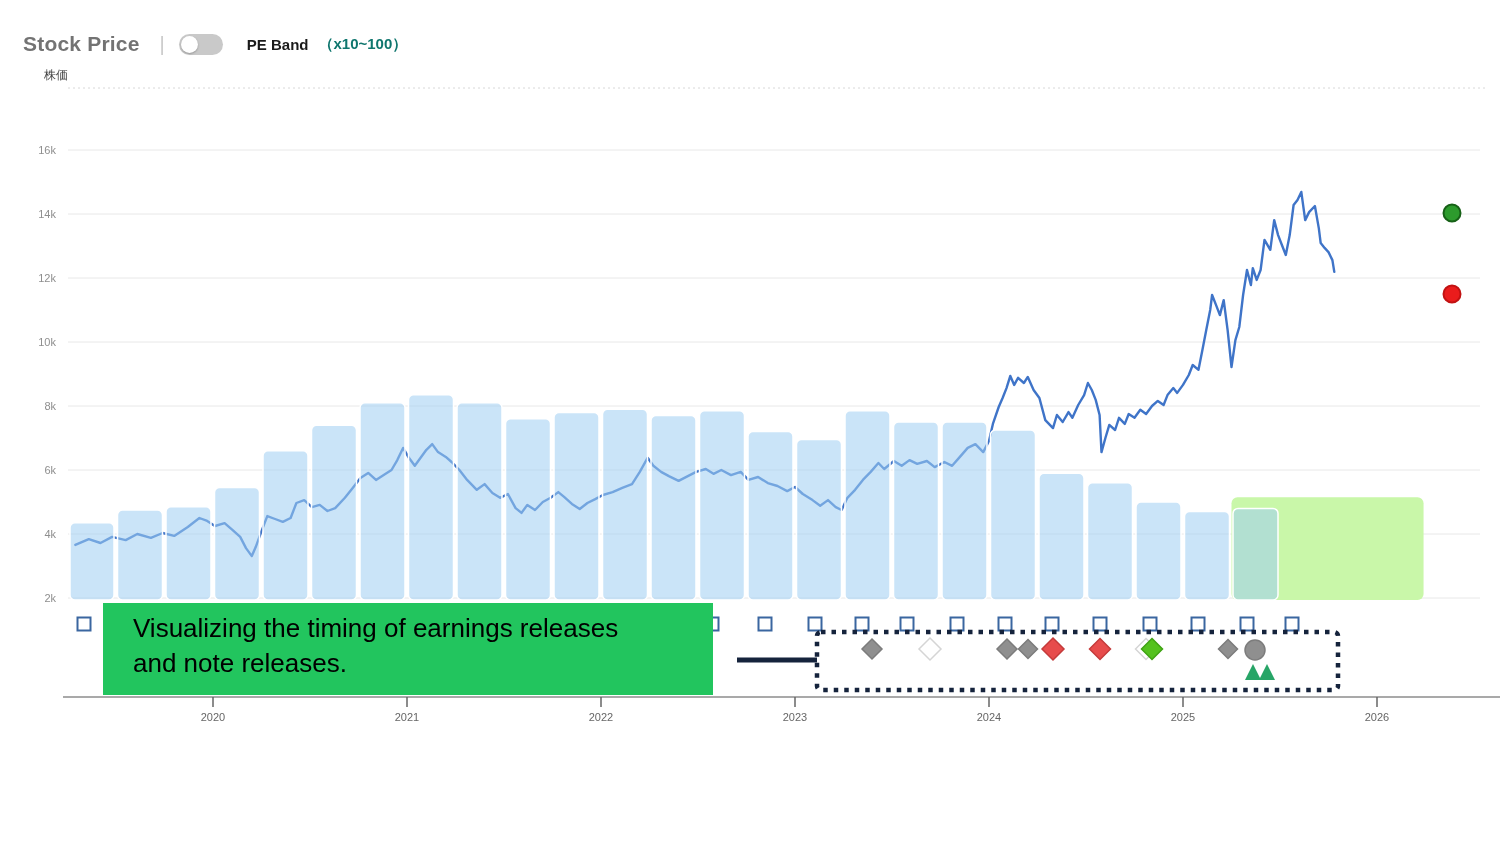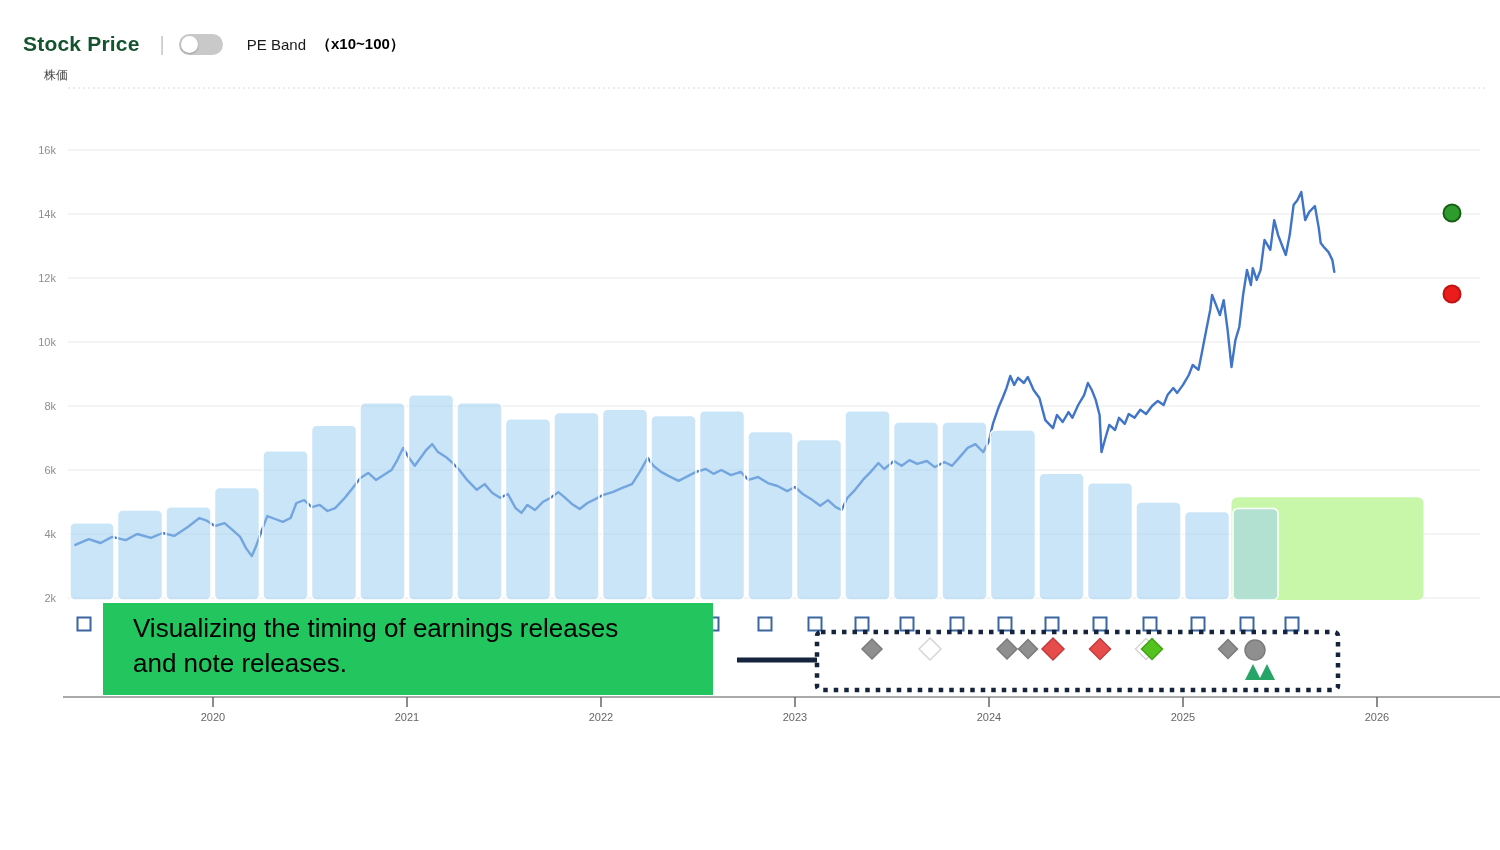--- a/index.html
+++ b/index.html
@@ -2,26 +2,26 @@
 <html><head>
 <meta charset="utf-8">
 <style>
   html,body{margin:0;padding:0;}
   body{
     width:1500px;height:850px;position:relative;background:#ffffff;
     font-family:"Liberation Sans", sans-serif;overflow:hidden;
   }
   
   .hdr{position:absolute;left:23px;top:30px;height:28px;display:flex;align-items:center;z-index:6;}
-  .hdr-title{font-size:21px;font-weight:bold;color:#14532d;letter-spacing:.2px;}
+  .hdr-title{font-size:21px;font-weight:bold;color:#737373;letter-spacing:.2px;}
   .hdr-sep{color:#c9c9c9;font-size:20px;margin:0 14px 0 20px;font-weight:300;}
   .toggle{width:44px;height:21px;border-radius:11px;background:#c9c9c9;position:relative;cursor:pointer;}
   .toggle .knob{position:absolute;left:2px;top:2px;width:17px;height:17px;border-radius:50%;background:#fff;box-shadow:0 1px 2px rgba(0,0,0,.25);}
-  .hdr-pe{font-size:15px;font-weight:normal;color:#1a1a1a;margin-left:24px;}
-  .hdr-range{font-size:15px;font-weight:bold;color:#000000;margin-left:10px;text-align:center;}
+  .hdr-pe{font-size:15px;font-weight:bold;color:#1a1a1a;margin-left:24px;}
+  .hdr-range{font-size:15px;font-weight:bold;color:#0f766e;margin-left:10px;text-align:center;}
   
   .ytitle{position:absolute;left:44px;top:67px;font-size:12px;color:#404040;z-index:2;}
   
   .annot{
     position:absolute;left:103px;top:603px;width:610px;height:92px;background:#22c55e;z-index:5;
   }
   .annot-text{margin:8px 0 0 30px;font-size:26px;line-height:35px;color:#000;}
   svg{position:absolute;left:0;top:0;z-index:1;}
 </style>
 </head>

